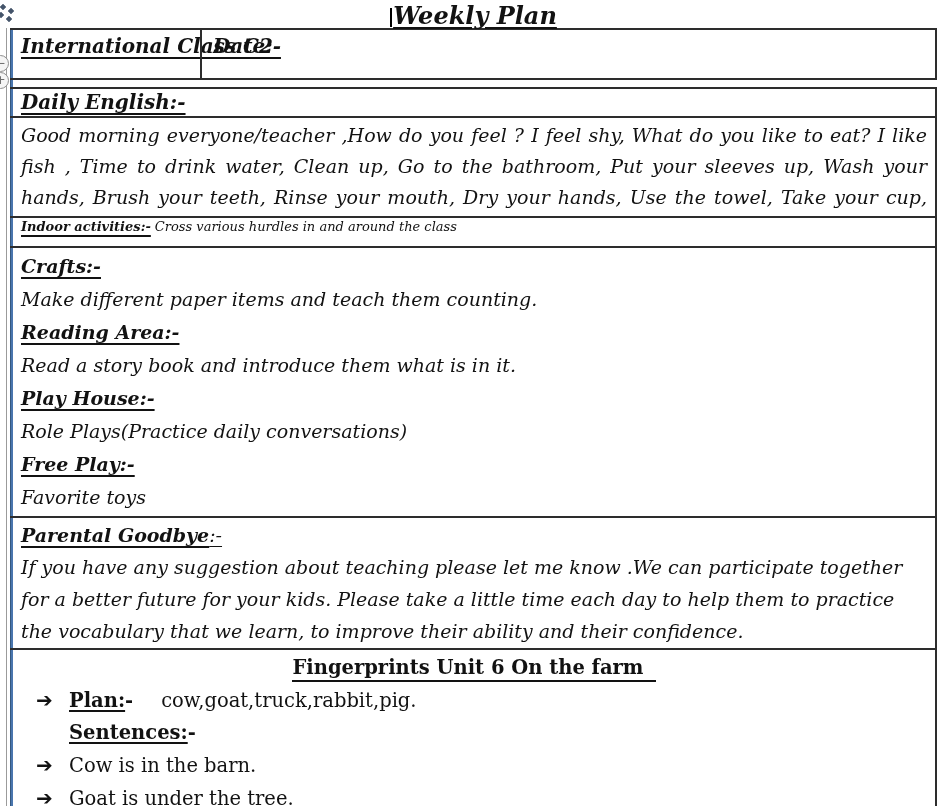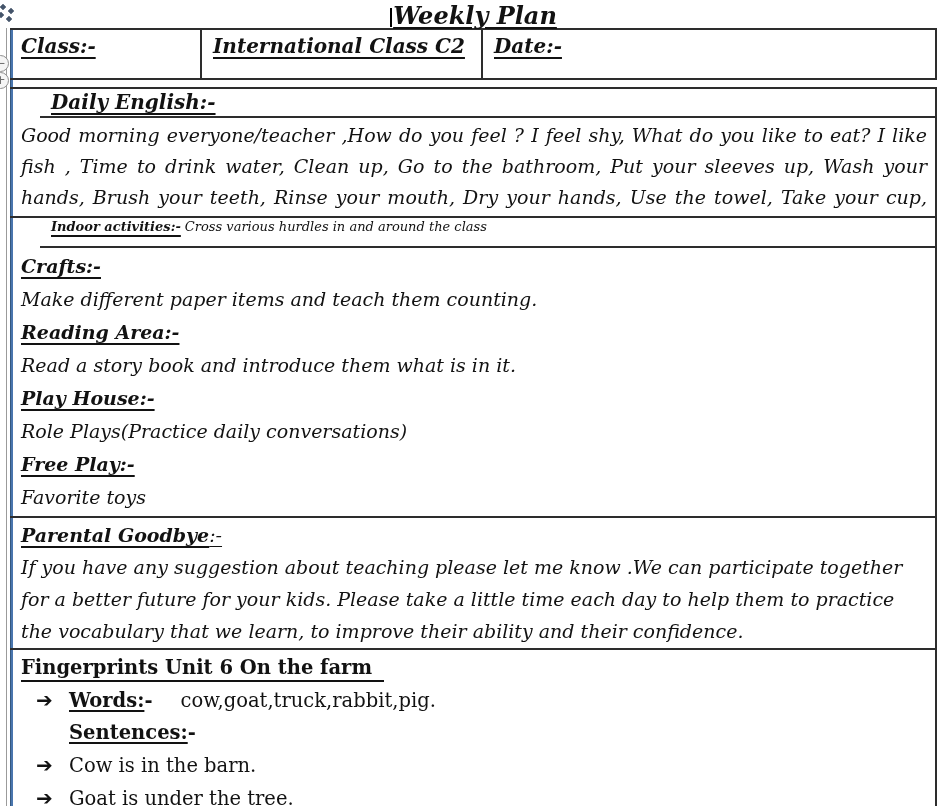--- a/index.html
+++ b/index.html
@@ -33,39 +33,39 @@
                   height:52px; margin-bottom:7px; }
   .header-cell { padding:4px 8px 0 11px; font-weight:bold; font-size:20px; }
   .header-cell + .header-cell { border-left:2px solid #2d2d2d; }
   .header-cell span { text-decoration:underline; text-decoration-thickness:2px; text-underline-offset:4px; white-space:nowrap; }
 
   
   .main-table { border-top:2px solid #2d2d2d; border-right:2px solid #2d2d2d; }
   .row { border-bottom:2px solid #2d2d2d; padding-left:11px; padding-right:8px; overflow:hidden; }
   .row:last-child { border-bottom:none; }
 
-  .hline { font-weight:bold; font-size:20px;margin-left:30px; }
+  .hline { font-weight:bold; font-size:20px; }
   .hline .u { text-decoration:underline; text-decoration-thickness:2px; text-underline-offset:4px; }
 
   .row-de-head { height:29px; padding-top:1px; }
   .row-de-body { height:100px; font-size:19px; line-height:31px; text-align:justify; padding-top:2px; }
   .row-indoor  { height:30px; padding-top:1px; font-size:13px; }
   .row-indoor .body { font-weight:normal; margin-left:4px; }
 
   .row-activities { height:270px; font-size:19px; line-height:33px; padding-top:2px; }
   .row-activities .block-head { font-weight:bold; }
   .row-activities .block-head span { text-decoration:underline; text-decoration-thickness:2px; text-underline-offset:4px; }
 
   .row-parental { height:132px; font-size:19px; line-height:32px; padding-top:1px; }
   .row-parental .p-head { font-weight:bold; }
   .row-parental .p-head .u { text-decoration:underline; text-decoration-thickness:2px; text-underline-offset:4px; }
   .row-parental .p-head .suffix { font-weight:normal; text-decoration:underline; text-underline-offset:4px; }
 
   .row-unit { height:156px; font-style:normal; font-size:19.5px; line-height:32px; padding-top:2px; }
-  .unit-head { font-weight:bold; }
+  .unit-head { text-align:center; font-weight:bold; }
   .unit-head span { border-bottom:2px solid #121212; padding-right:12px; padding-bottom:1px; }
   .bullet-line { display:flex; align-items:baseline; }
   .bullet { width:20px; margin-left:15px; margin-right:13px; font-size:20px; flex:none; font-style:normal; }
   .lbl { font-weight:bold; }
   .lbl .u { text-decoration:underline; text-decoration-thickness:2px; text-underline-offset:3px; }
   .words-value { margin-left:28px; font-weight:normal; }
   .no-bullet { padding-left:48px; }
 </style>
 </head>
 <body>
@@ -89,23 +89,20 @@
     <span>+</span>
   </div>
 
   <div class="doc">
 
     <div class="title-row">
       <span class="caret"></span><h1>Weekly Plan</h1>
     </div>
 
     <div class="header-table">
-      <div class="header-cell">
-        <span>Class:-</span>
-      </div>
       <div class="header-cell">
         <span>International Class C2</span>
       </div>
       <div class="header-cell">
         <span>Date:-</span>
       </div>
     </div>
 
     <div class="main-table">
 
@@ -138,21 +135,21 @@
         </div>
         <div>If you have any suggestion about teaching please let me know .We can participate together for a better future for your kids. Please take a little time each day to help them to practice the vocabulary that we learn, to improve their ability and their confidence.</div>
       </div>
 
       <div class="row row-unit">
         <div class="unit-head">
           <span>Fingerprints Unit 6 On the farm</span>
         </div>
         <div class="bullet-line">
           <span class="bullet">➔</span>
-          <span class="lbl"><span class="u">Words:</span><span>-</span></span>
+          <span class="lbl"><span class="u">Plan:</span><span>-</span></span>
           <span class="words-value">cow,goat,truck,rabbit,pig.</span>
         </div>
         <div class="no-bullet lbl">
           <span class="u">Sentences:</span><span>-</span>
         </div>
         <div class="bullet-line">
           <span class="bullet">➔</span>
           <span>Cow is in the barn.</span>
         </div>
         <div class="bullet-line">

